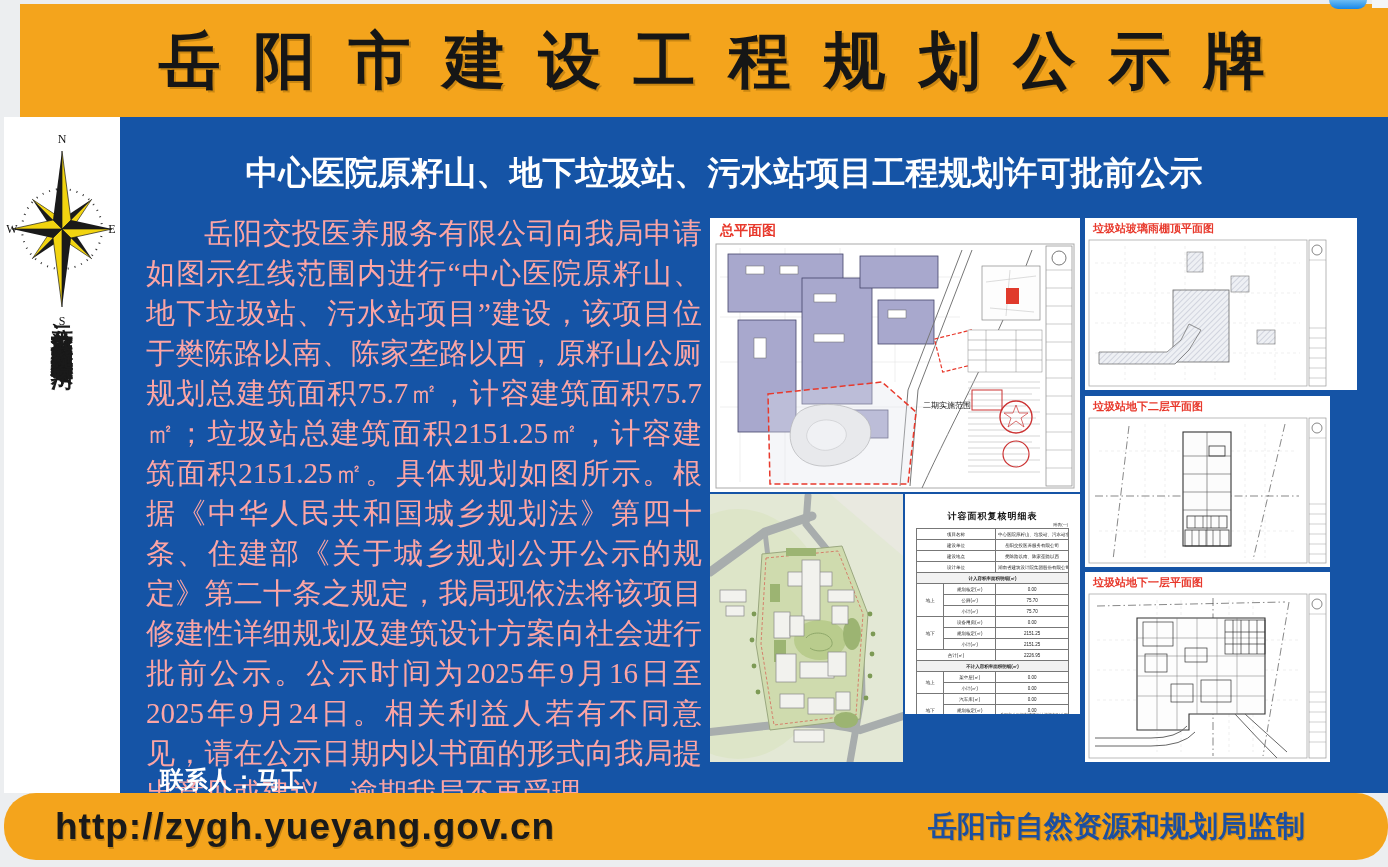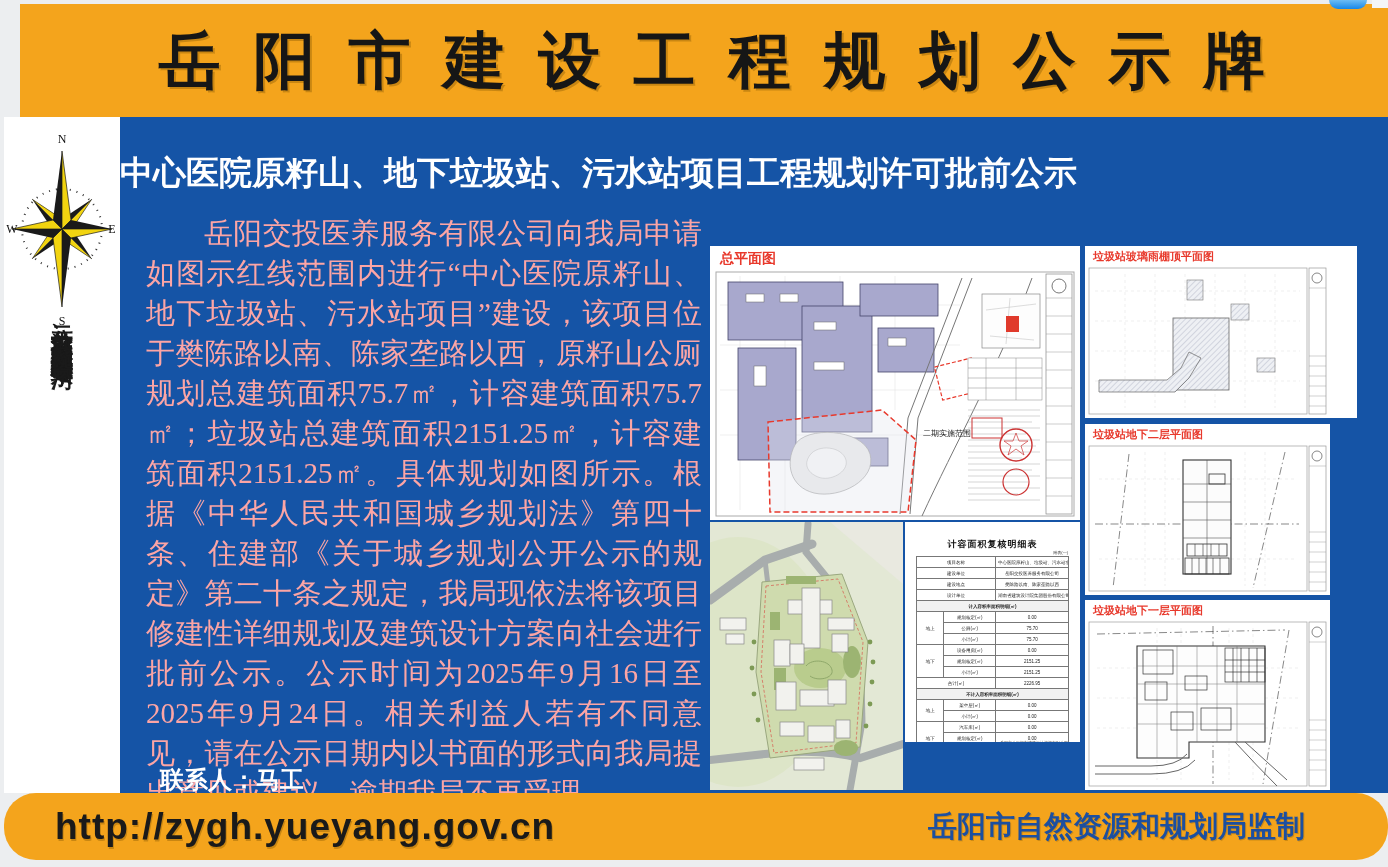--- a/index.html
+++ b/index.html
@@ -22,28 +22,28 @@
   .corner-notch{right:0;top:0;width:16px;height:8px;background:#f4f6f8;}
   
   .sidebar{left:4px;top:117px;width:116px;height:676px;background:#ffffff;}
   .compass-wrap{left:2px;top:12px;width:112px;height:205px;}
   .side-vert{left:0;top:225px;width:116px;height:560px;display:flex;justify-content:center;}
   .side-vert-text{writing-mode:vertical-rl;text-orientation:upright;
     font-size:22px;font-weight:900;color:#1a1a1a;letter-spacing:-3px;line-height:1;}
   
   .main{left:120px;top:117px;width:1268px;height:676px;background:var(--blue);color:#fff;}
   .main-title{left:0;top:34px;width:100%;padding-right:60px;box-sizing:border-box;
-    text-align:left;font-size:33px;font-weight:bold;white-space:nowrap;}
+    text-align:center;font-size:33px;font-weight:bold;white-space:nowrap;}
   .body-text{left:26px;top:96px;width:556px;font-family:Liberation Serif, serif;
     font-size:29px;line-height:40px;text-align:justify;text-indent:2em;color:#fca5a5;}
   .contact-person{left:40px;top:647px;font-size:24px;font-weight:bold;}
   .contact-phone{left:585px;top:647px;font-size:24px;font-weight:bold;}
   
   .panels{left:585px;top:98px;width:640px;height:550px;}
-  .panel{position:absolute;background:#fff;box-sizing:border-box;overflow:hidden;margin-top:28px;}
+  .panel{position:absolute;background:#fff;box-sizing:border-box;overflow:hidden;}
   .p-master{left:5px;top:3px;width:370px;height:274px;}
   .p-aerial{left:5px;top:279px;width:193px;height:268px;}
   .p-table{left:200px;top:279px;width:175px;height:220px;}
   .p-roof{left:380px;top:3px;width:272px;height:172px;}
   .p-b2{left:380px;top:181px;width:245px;height:171px;}
   .p-b1{left:380px;top:357px;width:245px;height:190px;}
   .panel-label{position:absolute;left:10px;top:4px;color:var(--red_label);
     font-weight:bold;font-size:14px;white-space:nowrap;}
   .panel-label.small{font-size:11px;left:8px;top:3px;}
   .panel svg{position:absolute;left:0;bottom:0;}

